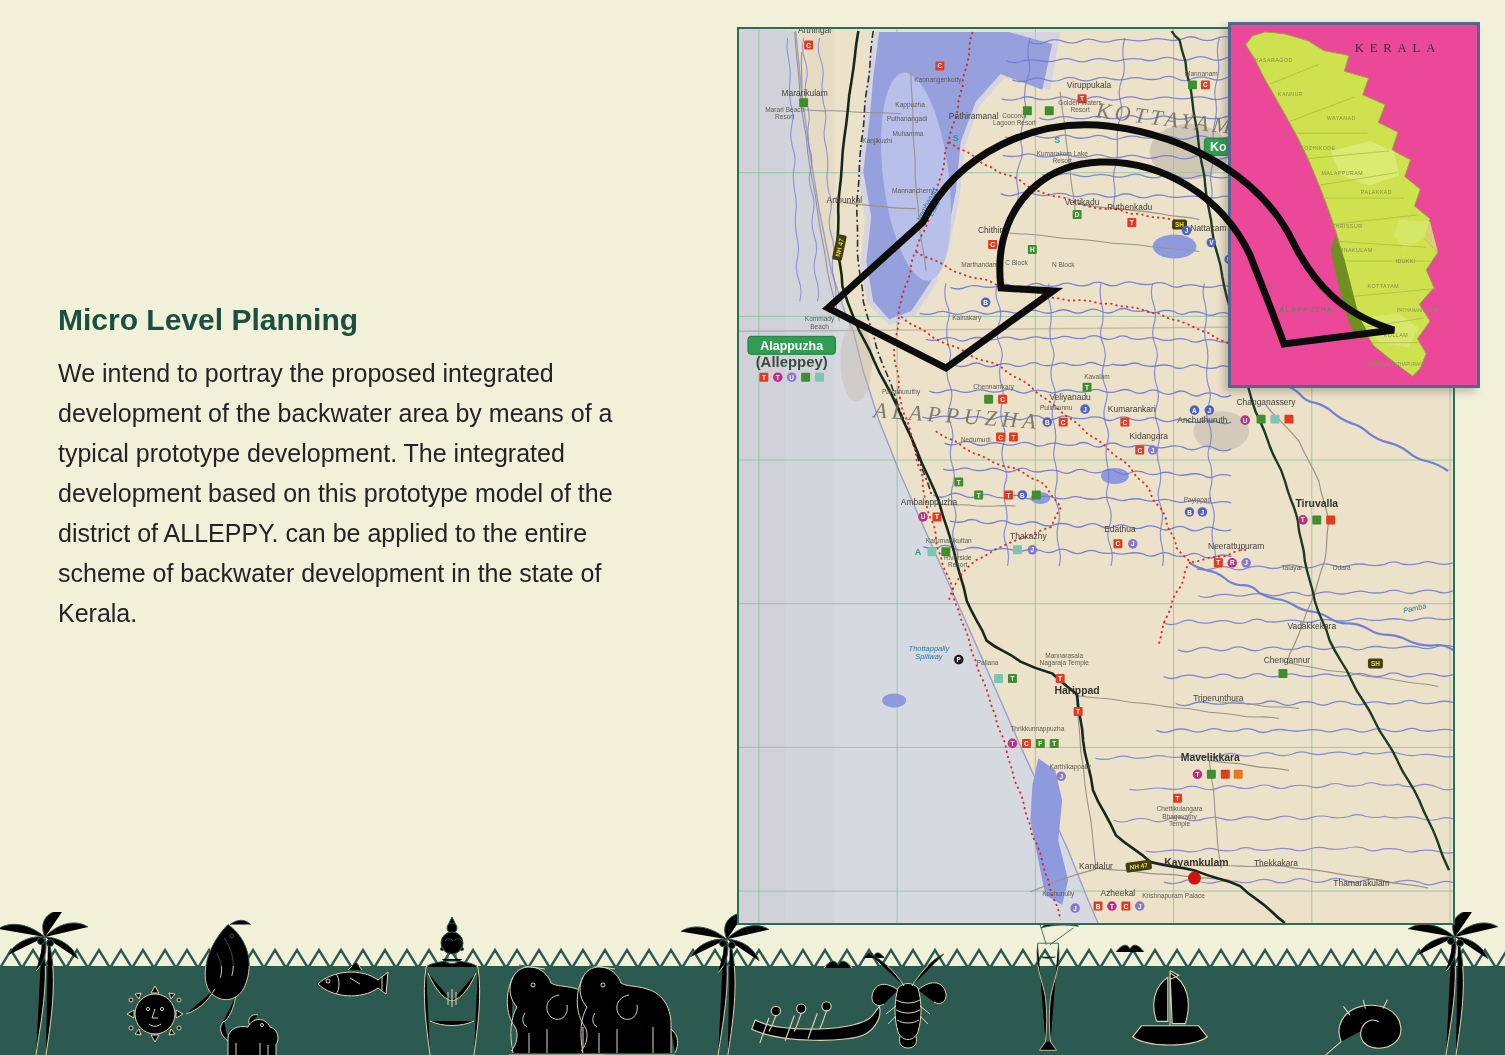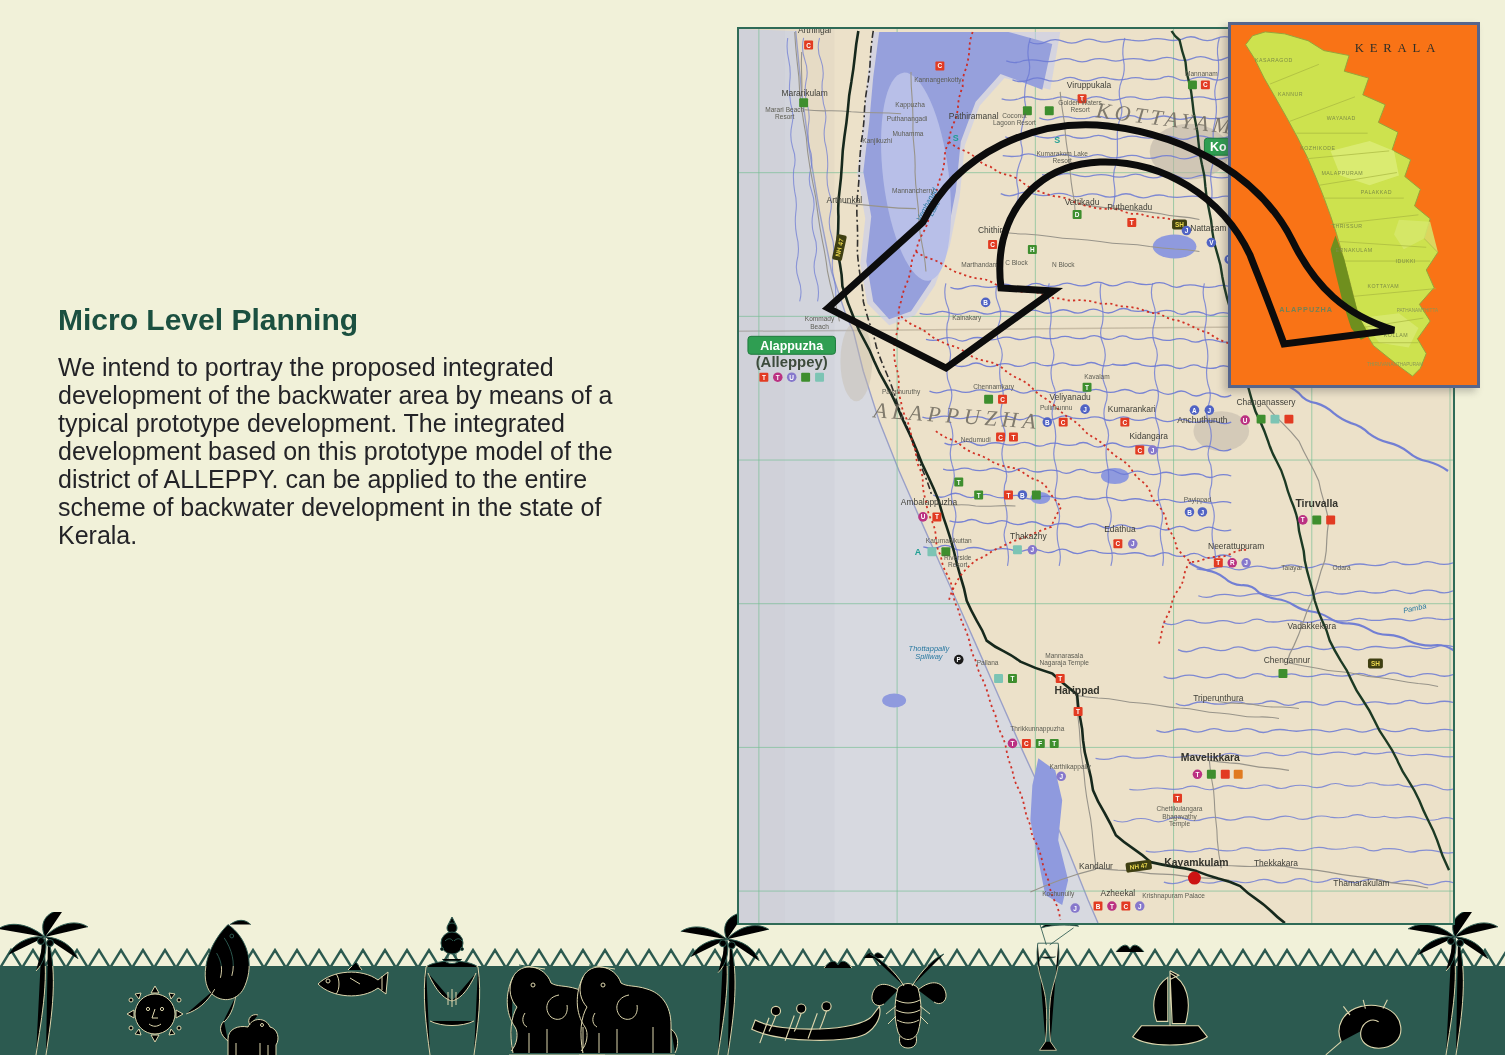--- a/index.html
+++ b/index.html
@@ -2,26 +2,26 @@
 <html><head>
 <meta charset="utf-8">
 <style>
   html,body{margin:0;padding:0;}
   body{width:1505px;height:1055px;overflow:hidden;background:#f1f1d9;position:relative;
        font-family:"Liberation Sans",sans-serif;}
   #text-panel{position:absolute;left:58px;top:303px;width:640px;}
   #text-panel h1{margin:0 0 16px 0;font-size:30px;font-weight:bold;color:#1b5040;
        text-decoration-thickness:3px;text-underline-offset:5px;
        font-family:"Liberation Sans",sans-serif;}
-  #text-panel p{margin:0;width:580px;font-size:25px;line-height:28px;color:#232327;}
+  #text-panel p{margin:0;width:580px;font-size:25px;line-height:40px;color:#232327;}
   #map-panel{position:absolute;left:737px;top:27px;width:718px;height:898px;
        border:2px solid #2f6b57;background:#ece1c9;box-sizing:border-box;z-index:2;}
   #map-svg{width:100%;height:100%;display:block;}
   #inset-panel{position:absolute;left:1228px;top:22px;width:252px;height:366px;
-       border:3px solid #55658c;background:#f97316;box-sizing:border-box;z-index:3;
+       border:3px solid #55658c;background:#ec4899;box-sizing:border-box;z-index:3;
        box-shadow:-4px 4px 7px rgba(60,60,60,.28);}
   #inset-svg{width:100%;height:100%;display:block;}
   #arrow-svg{position:absolute;left:0;top:0;width:1505px;height:1055px;z-index:4;pointer-events:none;}
   #band-svg{position:absolute;left:0;top:912px;width:1505px;height:143px;z-index:1;}
   
   .lt{font-size:8.5px;fill:#3f3f38;text-anchor:middle;}
   .ly{font-size:6.6px;fill:#5c5c52;text-anchor:middle;}
   .lb{font-size:10.5px;font-weight:bold;fill:#33332c;text-anchor:middle;}
   .lp{font-size:15px;font-weight:bold;fill:#3d4b3c;text-anchor:middle;}
   .wl{font-style:italic;font-size:7.5px;fill:#2878a0;text-anchor:middle;}

